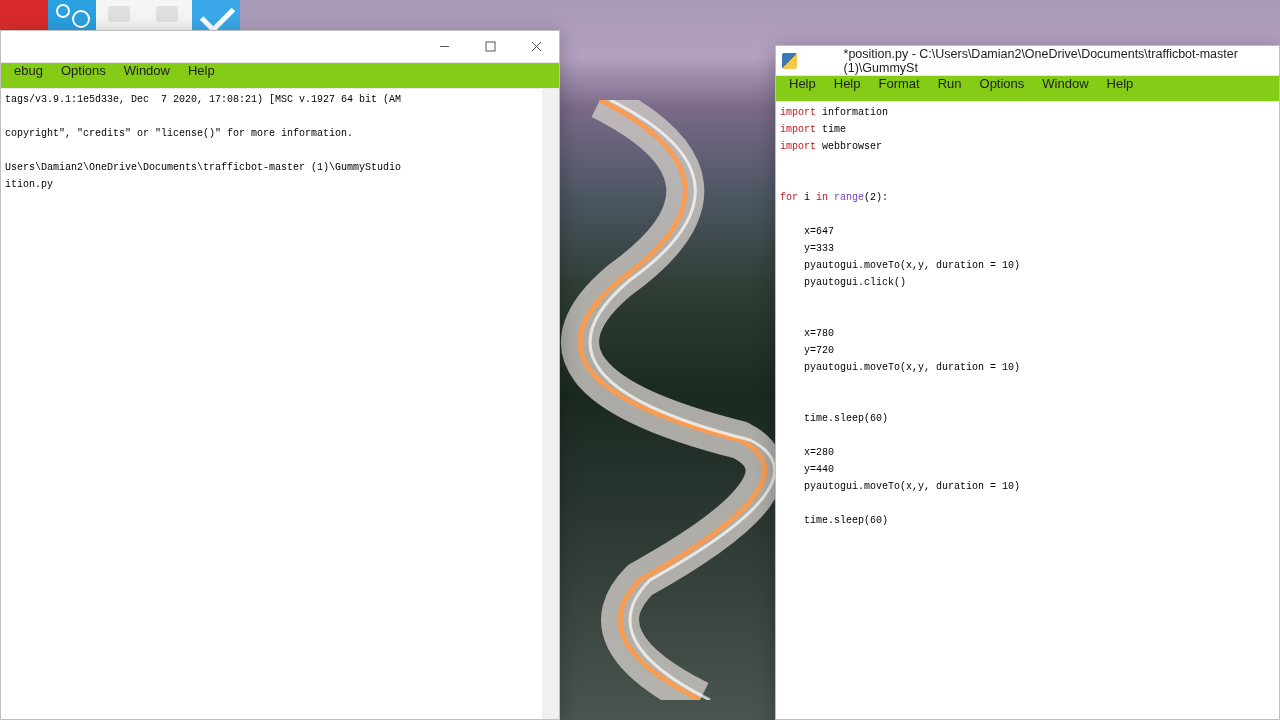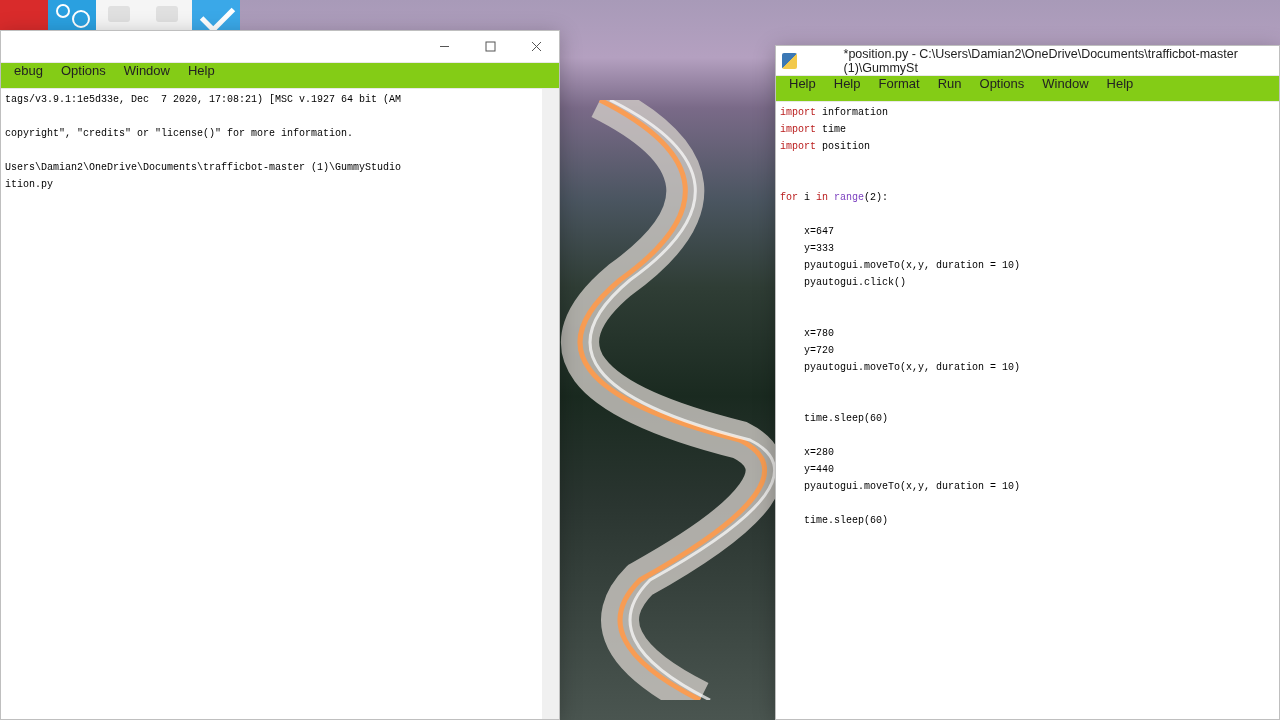--- a/index.html
+++ b/index.html
@@ -187,21 +187,21 @@
       <span>Help</span>
       <span>Help</span>
       <span>Format</span>
       <span>Run</span>
       <span>Options</span>
       <span>Window</span>
       <span>Help</span>
     </div>
   <div class="editor-body" id="editor-body"><div><span class="kw-orange">import</span><span> information
 </span><span class="kw-orange">import</span><span> time
-</span><span class="kw-orange">import</span><span> position
+</span><span class="kw-orange">import</span><span> webbrowser
 </span><span>
 </span><span>
 </span><span class="kw-orange">for</span><span> i </span><span class="kw-orange">in</span><span> </span><span class="kw-purple">range</span><span>(2):
 </span><span>
 </span><span>    x=647
 </span><span>    y=333
 </span><span>    pyautogui.moveTo(x,y, duration = 10)
 </span><span>    pyautogui.click()
 </span><span>
 </span><span>

